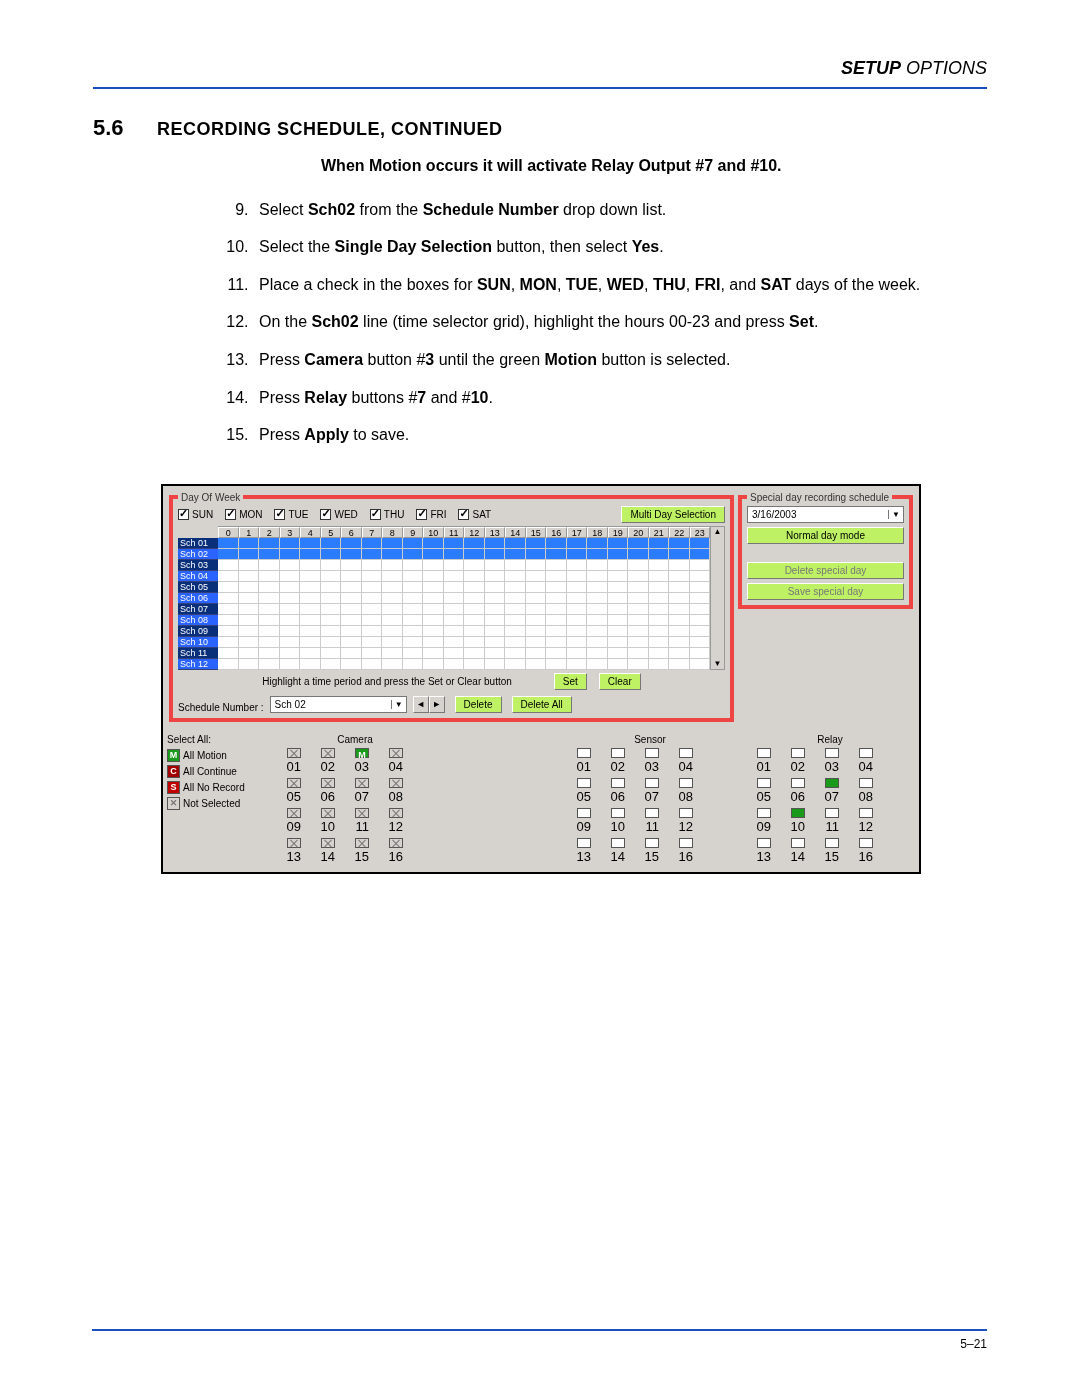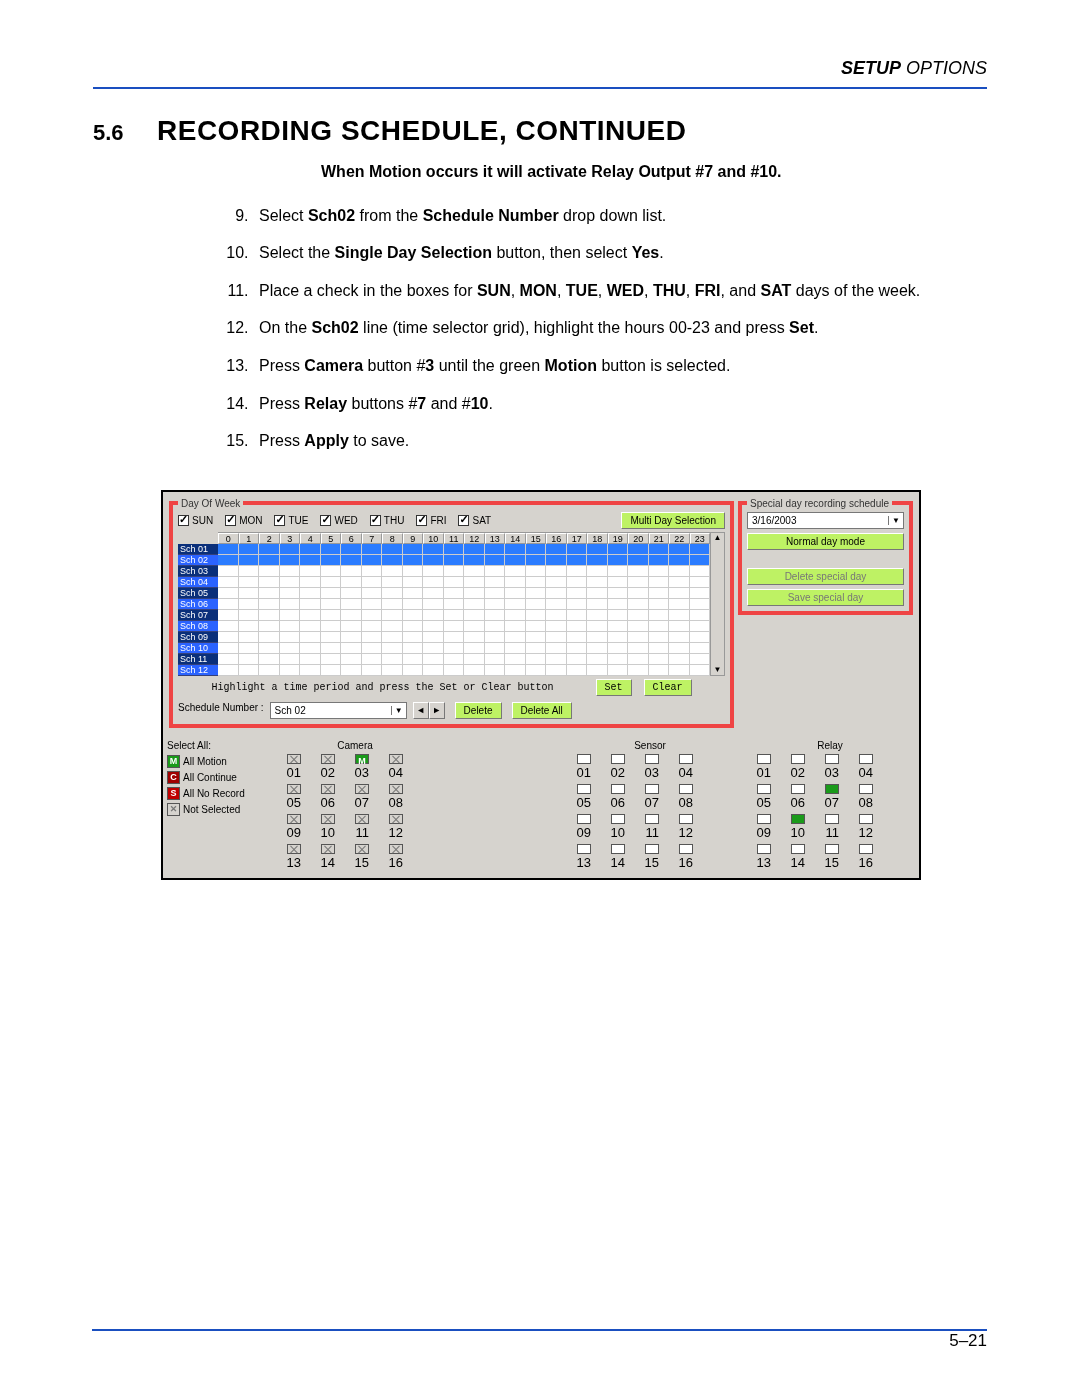--- a/index.html
+++ b/index.html
@@ -14,21 +14,21 @@
   .header-right {
     text-align:right;
     font-size:18px;
     padding-bottom:6px;
   }
   .header-right .bold { font-weight:bold; font-style:italic; }
   .header-right .light { font-style:italic; }
   .hr-blue { border:0; border-top:2px solid #1a4fc0; margin:2px 0 26px 0; }
   .section-row { display:flex; align-items:baseline; margin-bottom:14px; }
   .section-num { font-size:22px; font-weight:bold; width:64px; }
-  .section-title { font-size:28px; font-weight:bold; letter-spacing:0.5px; }
+  .section-title { font-size:18px; font-weight:bold; letter-spacing:0.5px; }
   .steps-block {
     margin-left:120px;
     font-size:16px;
     font-weight:bold;
     line-height:1.35;
     margin-bottom:22px;
   }
   ol.steps {
     margin:0 0 0 120px;
     padding:0 0 0 40px;
@@ -83,23 +83,23 @@
     grid-template-columns: repeat(24, 1fr);
     grid-auto-rows: 11px;
     border-top:1px solid #999;
   }
   .ghead { background:#d6d3ce; border:1px solid #fff; border-right-color:#999; border-bottom-color:#999;
            font-size:9px; text-align:center; line-height:10px; }
   .gcell { background:#fff; border-right:1px solid #ccc; border-bottom:1px solid #ccc; }
   .gcell.fill { background:#2b7cff; }
   .vscroll { width:15px; background:#d6d3ce; border:1px solid #999; display:flex; flex-direction:column; justify-content:space-between; align-items:center; }
   .arrow { font-size:8px; line-height:10px; }
-  .below-grid { display:flex; align-items:center; justify-content:center; gap:8px; margin-top:3px;font-family:Liberation Mono, monospace; }
+  .below-grid { display:flex; align-items:center; justify-content:center; gap:8px; margin-top:3px; }
   .below-grid .hint { font-size:10px; margin-right:30px; }
-  .sched-row { display:flex; align-items:flex-start; gap:6px; margin-top:6px; }
+  .sched-row { display:flex; align-items:flex-end; gap:6px; margin-top:6px; }
   .dd { background:#fff; border:1px solid #777; display:inline-flex; align-items:center; height:17px; }
   .dd .val { padding:0 6px 0 4px; width:120px; }
   .dd .dbtn { width:15px; text-align:center; border-left:1px solid #777; font-size:8px; }
   .spin { display:inline-flex; }
   .spin .sbtn { width:16px; height:17px; border:1px solid #fff; border-right-color:#777; border-bottom-color:#777;
                 background:#d6d3ce; text-align:center; font-size:9px; line-height:15px; }
   
   .spec-box { width:175px; }
   .spec-box .dd { width:100%; }
   .spec-box .w-btn { width:100%; margin:4px 0 0 0; display:block; text-align:center; color:#777; }
@@ -126,22 +126,22 @@
   }
   .ic.x::before { transform:rotate(45deg); }
   .ic.x::after { transform:rotate(-45deg); }
   .ic.m::after { content:"M"; position:absolute; inset:0; color:#fff; font-size:9px; font-weight:bold; text-align:center; line-height:12px; }
   .col-label { font-size:10px; text-align:center; margin-bottom:3px; }
   .cam-col  { width:160px; }
   .sen-col  { width:170px; margin-left:auto; }
   .rel-col  { width:170px; }
   
   .footer { position:absolute; bottom:46px; left:92px; right:93px;
-            border-top:2px solid #1a4fc0; text-align:right;
-            font-size:17px; }
+            border-top:2px solid #1a4fc0; padding-top:6px; text-align:right;
+            font-size:12px; }
 </style>
 </head>
 <body>
 
 <div class="header-right">
   <span class="bold">SETUP</span><span class="light"> OPTIONS</span>
 </div>
 <hr class="hr-blue">
 
 <div class="section-row">

